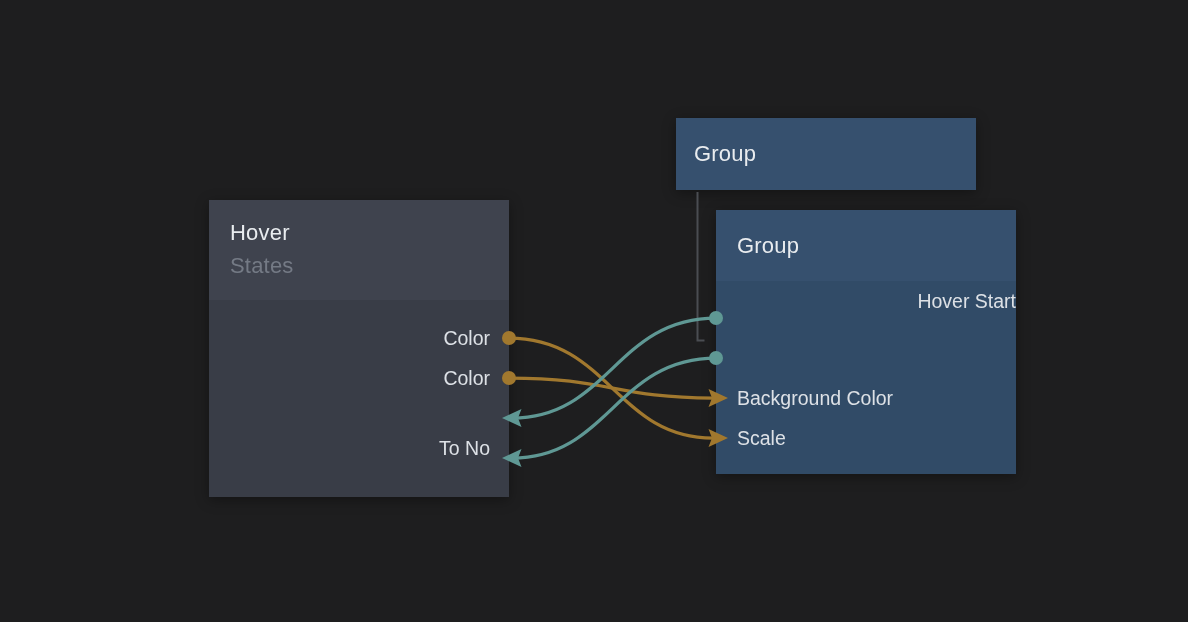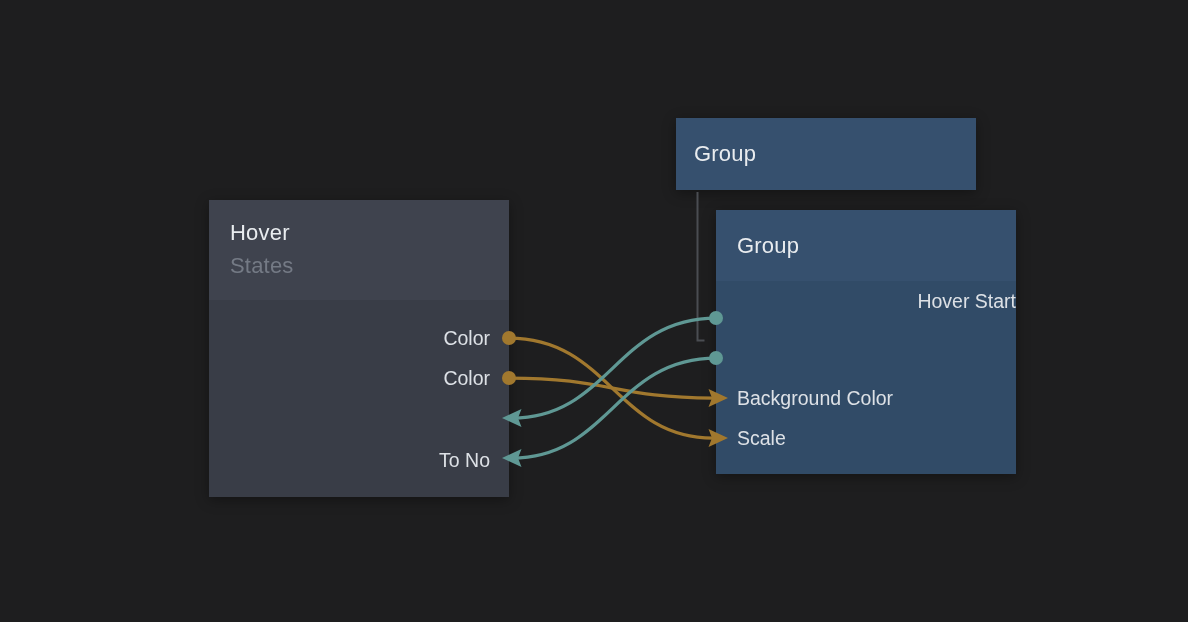--- a/index.html
+++ b/index.html
@@ -42,21 +42,21 @@
     <div class="node-header">
       <div class="title">Hover</div>
       <div class="subtitle">States</div>
     </div>
     <div class="port-row right-side" style="top:118px;">
       <span>Color</span>
     </div>
     <div class="port-row right-side" style="top:158px;margin-left:24px;">
       <span>Color</span>
     </div>
-    <div class="port-row right-side" style="top:240px;padding-left:26px;">
+    <div class="port-row right-side" style="top:228px;padding-left:26px;">
       <span>To No</span>
     </div>
   </div>
 
   <div class="node node-group-collapsed">
     <div class="title">Group</div>
   </div>
 
   <div class="node node-group-expanded">
     <div class="node-header">

